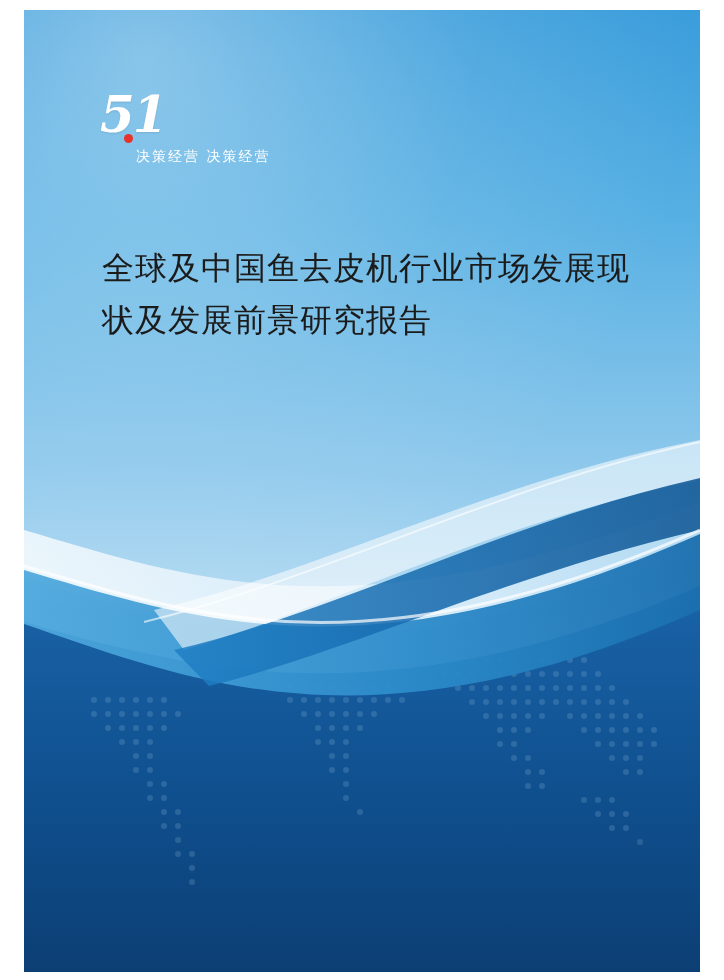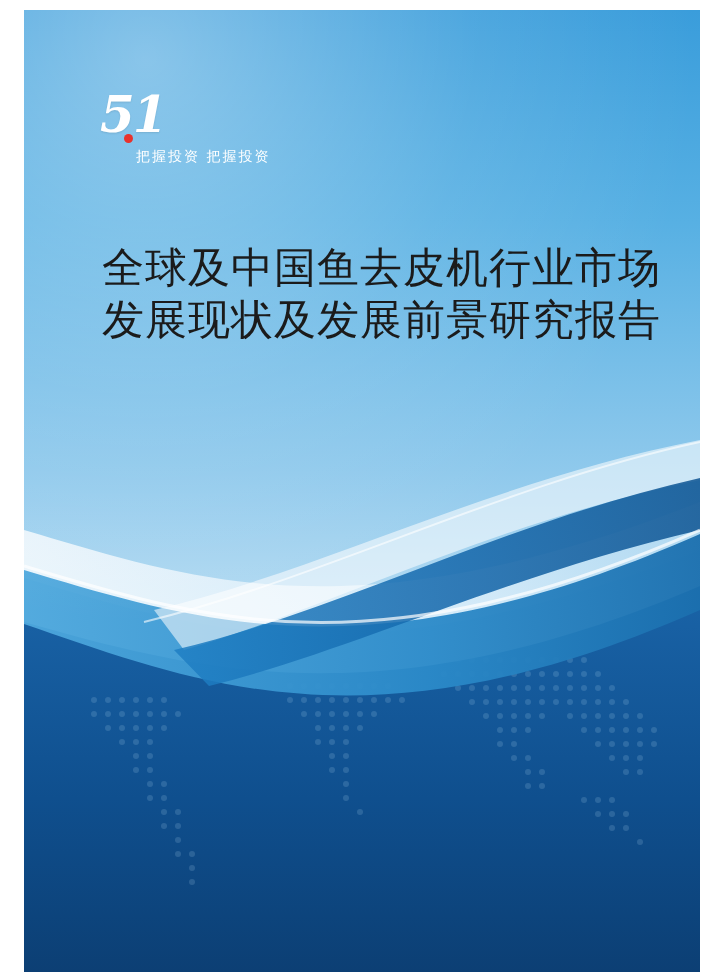--- a/index.html
+++ b/index.html
@@ -93,21 +93,21 @@
     font-family: "DejaVu Sans", sans-serif;
     font-weight: 500;
     white-space: nowrap;
   }
   
   .title {
     position: absolute;
     left: 78px;
     top: 232px;
     width: 560px;
-    font-size: 42px;
+    font-size: 32px;
     line-height: 52px;
     color: #1b1b1b;
     font-family: "DejaVu Sans", sans-serif;
     letter-spacing: 1px;
     font-weight: 400;
   }
 </style>
 </head>
 <body>
 
@@ -334,19 +334,19 @@
 
     <div class="wash"></div>
 
     <div class="logo">
       <div class="logo-row">
         <div style="position:relative;">
           <span class="logo-51">51</span>
           <span class="logo-dot"></span>
         </div>
       </div>
-      <div class="logo-sub">把握投资 把握投资</div>
+      <div class="logo-sub">决策经营 决策经营</div>
     </div>
 
     <div class="title">全球及中国鱼去皮机行业市场发展现状及发展前景研究报告</div>
 
   </div>
 </div>
 
 </body></html>

